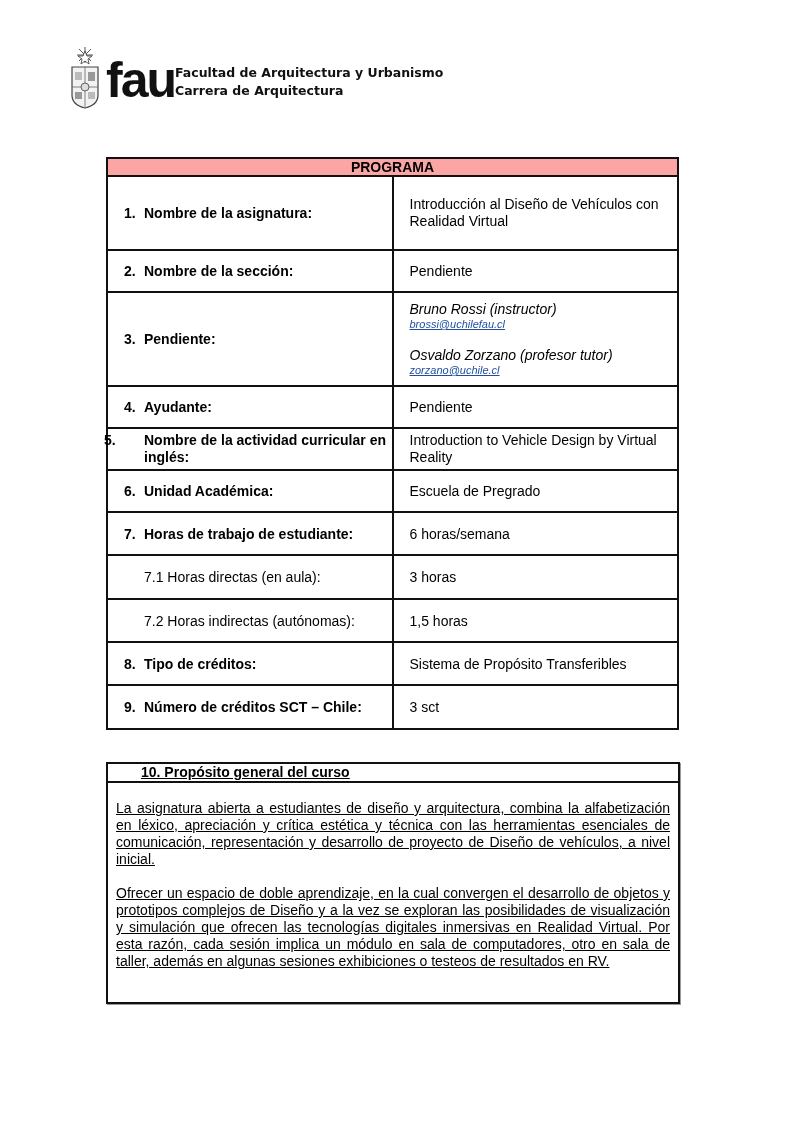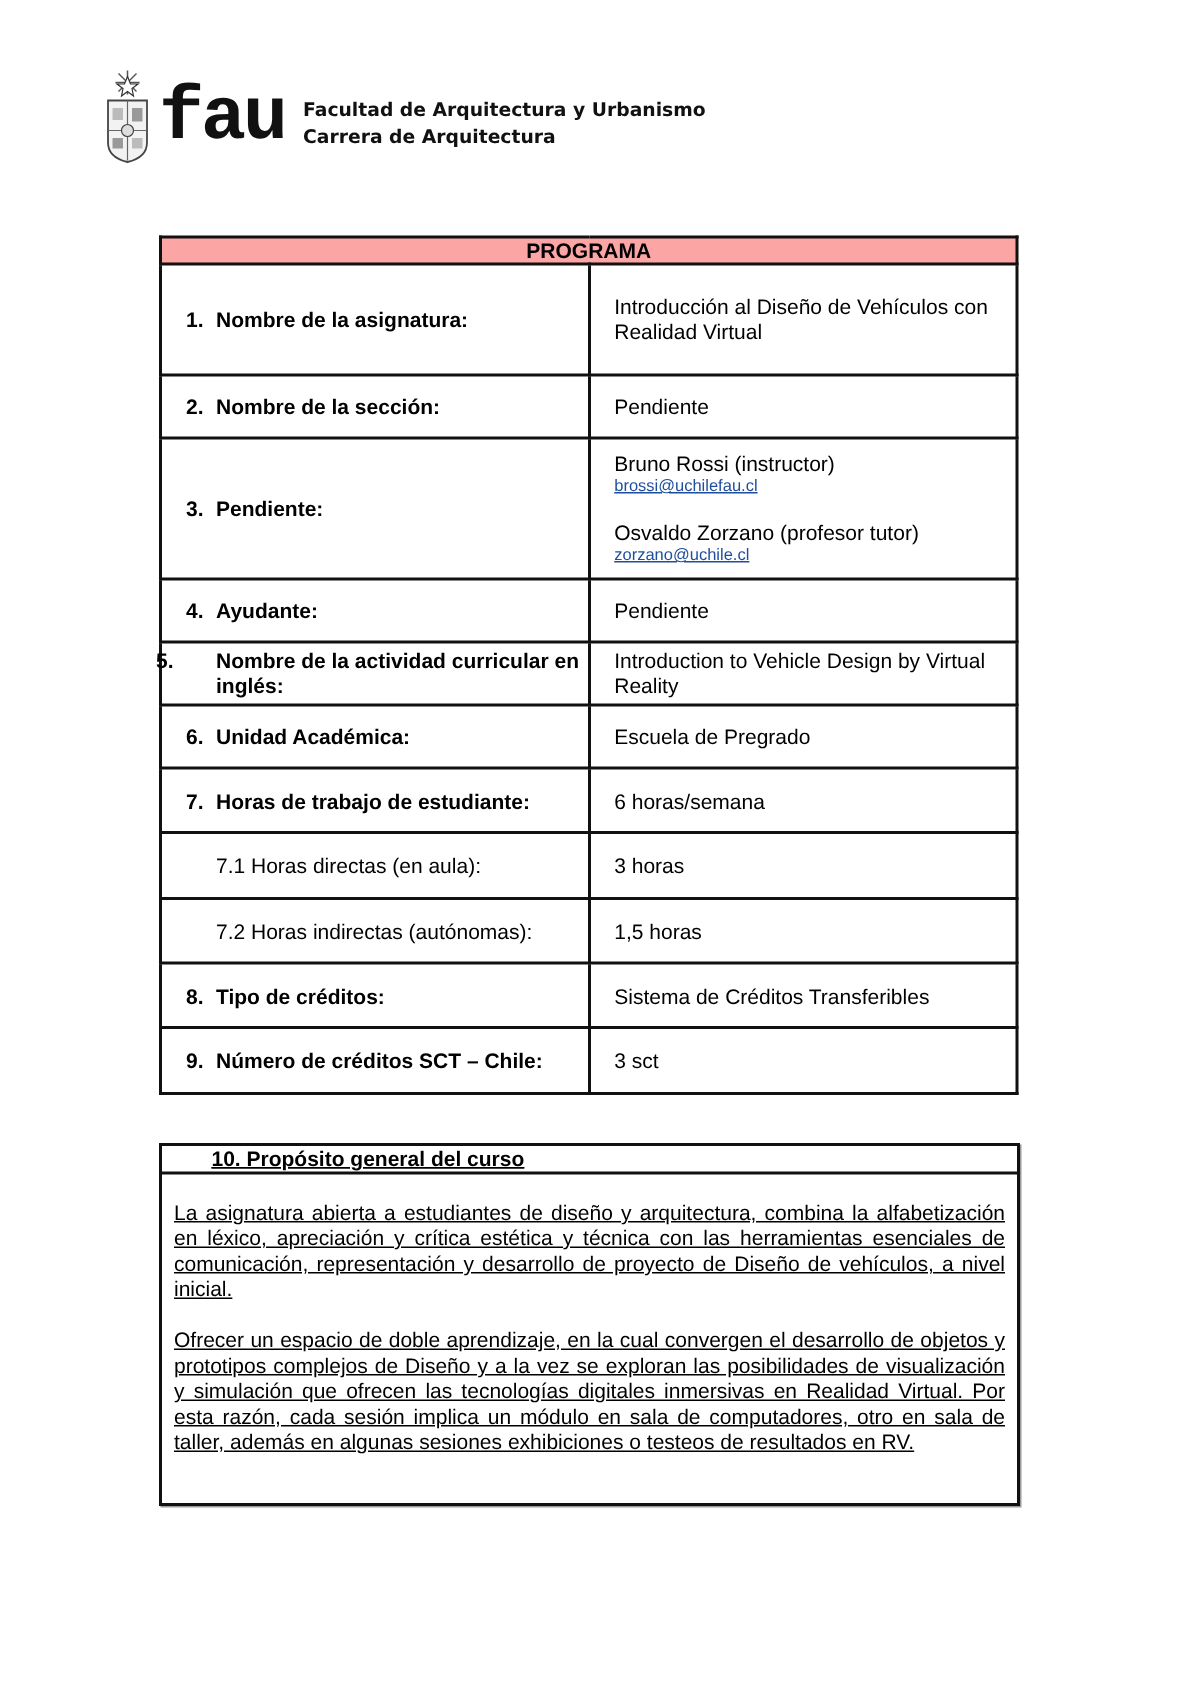--- a/index.html
+++ b/index.html
@@ -2,36 +2,36 @@
 <html><head>
   <meta charset="utf-8">
   <style>
     html, body { margin: 0; padding: 0; background: #ffffff; }
     body { width: 800px; height: 1130px; position: relative; overflow: hidden;
            font-family: "Liberation Sans", sans-serif; color: #000; }
 
     .header { position: absolute; left: 70px; top: 44px; height: 66px; display: flex; align-items: center; }
     .crest { width: 30px; height: 64px; position: relative; margin-right: 6px; }
     .crest svg { width: 30px; height: 64px; display: block; }
-    .fau-logo { font-family: Liberation Mono, monospace; font-weight: bold; font-size: 50px; letter-spacing: -2px;
-                line-height: 1; margin-top: 6px; margin-right: 12px; color: #111; }
+    .fau-logo { font-family: Liberation Sans, sans-serif; font-weight: bold; font-size: 50px; letter-spacing: -2px;
+                line-height: 1; margin-top: 6px; margin-right: 0; color: #111; }
     .fac-text { font-family: "DejaVu Sans", sans-serif; font-size: 12.5px; font-weight: bold; line-height: 18px; margin-top: 10px; color: #111; }
 
     table.programa { position: absolute; left: 106px; top: 157px; width: 573px; border-collapse: collapse;
                      table-layout: fixed; font-size: 14px; }
     table.programa td, table.programa th { border: 2px solid #111; padding: 0; vertical-align: middle; }
     table.programa th { background: #fca5a5; height: 16px; font-weight: bold; font-size: 14px; line-height: 16px; }
     td.lbl { width: 275px; font-weight: bold; padding-left: 16px !important; }
     td.lbl.sub { font-weight: normal; padding-left: 36px !important; }
     td.val { padding-left: 16px !important; }
     .num { display: inline-block; width: 20px; }
     .lbl .wrapline { display: block; padding-left: 20px; text-indent: -20px; line-height: 17px; }
     .val .vline { line-height: 17px; }
     a.email { color: #1f4e9e; text-decoration: underline; font-size: 11px; line-height: 13px; display: block; }
-    .prof-block { line-height: 17px; }
+    .prof-block { line-height: 17px; font-style: italic; }
 
     .proposito { position: absolute; left: 106px; top: 762px; width: 570px; height: 238px; border: 2px solid #111;
                  box-shadow: 1px 1px 0 #999; text-decoration: underline; }
     .prop-title { height: 17px; border-bottom: 2px solid #111; font-weight: bold; font-size: 14px; line-height: 17px;
                   padding-left: 33px; }
     .prop-title span { text-decoration: underline; }
     .prop-body { padding: 17px 8px 0 8px; font-size: 14px; line-height: 17px; text-align: justify; }
     .prop-body p { margin: 0 0 17px 0; }
   </style>
 </head>
@@ -115,21 +115,21 @@
   <tr style="height:44px">
     <td class="lbl sub">7.1 Horas directas (en aula):</td>
     <td class="val" style="padding-left:18px">3 horas</td>
   </tr>
   <tr style="height:43px">
     <td class="lbl sub">7.2 Horas indirectas (autónomas):</td>
     <td class="val" style="padding-left:18px">1,5 horas</td>
   </tr>
   <tr style="height:43px">
     <td class="lbl"><span class="num">8.</span><span>Tipo de créditos:</span></td>
-    <td class="val" style="padding-left:18px">Sistema de Créditos Transferibles</td>
+    <td class="val" style="padding-left:18px">Sistema de Propósito Transferibles</td>
   </tr>
   <tr style="height:44px">
     <td class="lbl"><span class="num">9.</span><span>Número de créditos SCT – Chile:</span></td>
     <td class="val" style="padding-left:18px">3 sct</td>
   </tr>
 </tbody>
   </table>
 
 <div class="proposito">
   <div class="prop-title"><span>10. Propósito general del curso</span></div>

